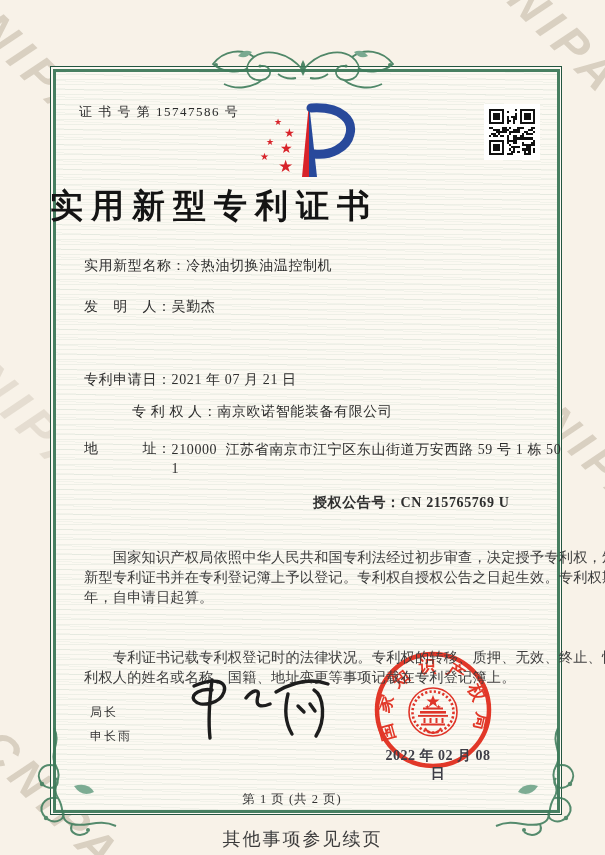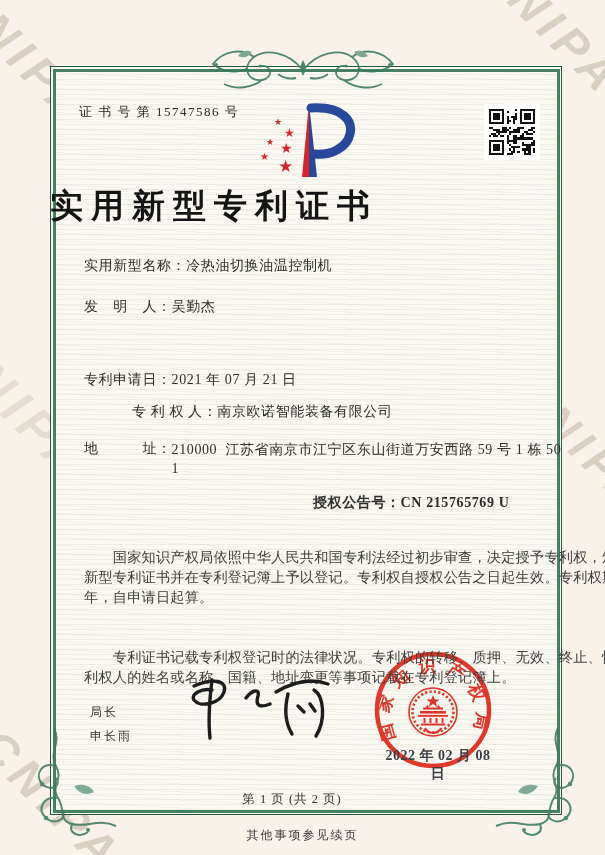--- a/index.html
+++ b/index.html
@@ -62,21 +62,21 @@
   .seal-date{
     position:absolute;left:378px;top:747px;width:120px;text-align:center;
     font-size:14px;font-weight:bold;color:#3d3d46;letter-spacing:.5px;z-index:6;
   }
   .page-num{
     position:absolute;left:50px;top:791px;width:484px;text-align:center;
     font-size:12.5px;letter-spacing:1px;color:#333;
   }
   .cont-note{
     position:absolute;left:0;top:827px;width:605px;text-align:center;
-    font-size:12px;letter-spacing:2px;color:#3c3c3c;
+    font-size:18px;letter-spacing:2px;color:#3c3c3c;
   }
   .z3{z-index:3;}
 </style>
 </head>
 <body>
 
 <div class="page">
 
   <div class="wm wm-outer" style="left:-22px;top:-28px;">CNIPA</div>
   <div class="wm wm-outer" style="left:508px;top:-58px;">CNIPA</div>

